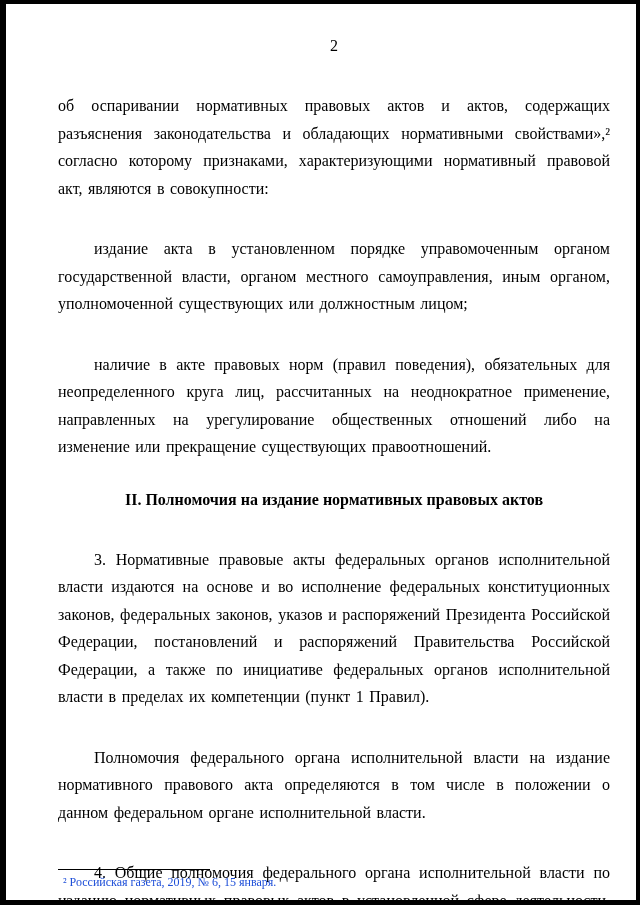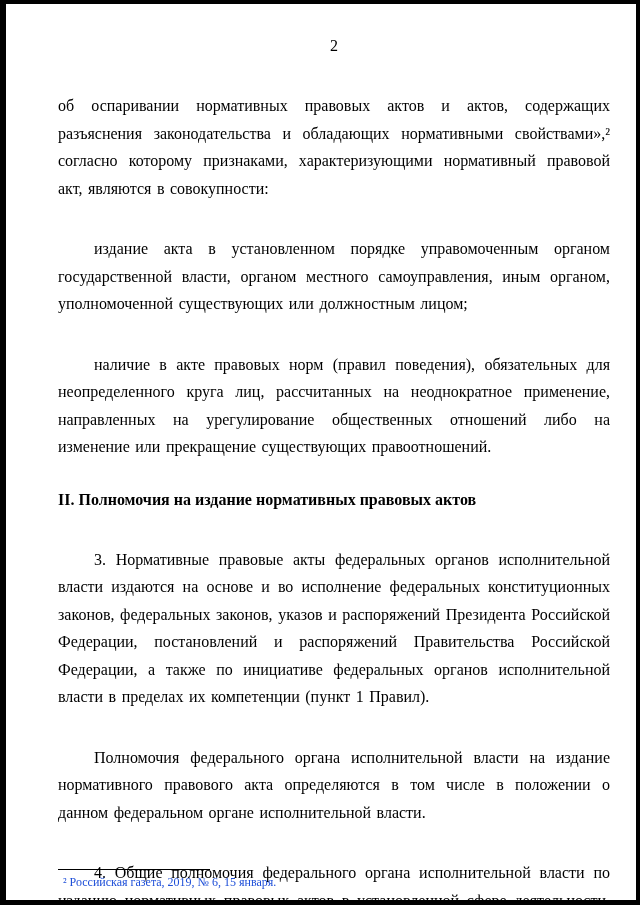--- a/index.html
+++ b/index.html
@@ -34,21 +34,21 @@
     text-indent: 36px;
     word-spacing: 1.5px;
     margin-top: 33px;
   }
   p.no-indent {
     text-indent: 0;
   }
   h2.section-heading {
     font-size: 16px;
     font-weight: bold;
-    text-align: left;
+    text-align: center;
     line-height: 27px;
     margin: 25px 0 23px 0;
   }
   .footnotes {
     position: absolute;
     left: 52px;
     right: 26px;
     bottom: 10px;
     font-size: 12px;
     line-height: 15.5px;

